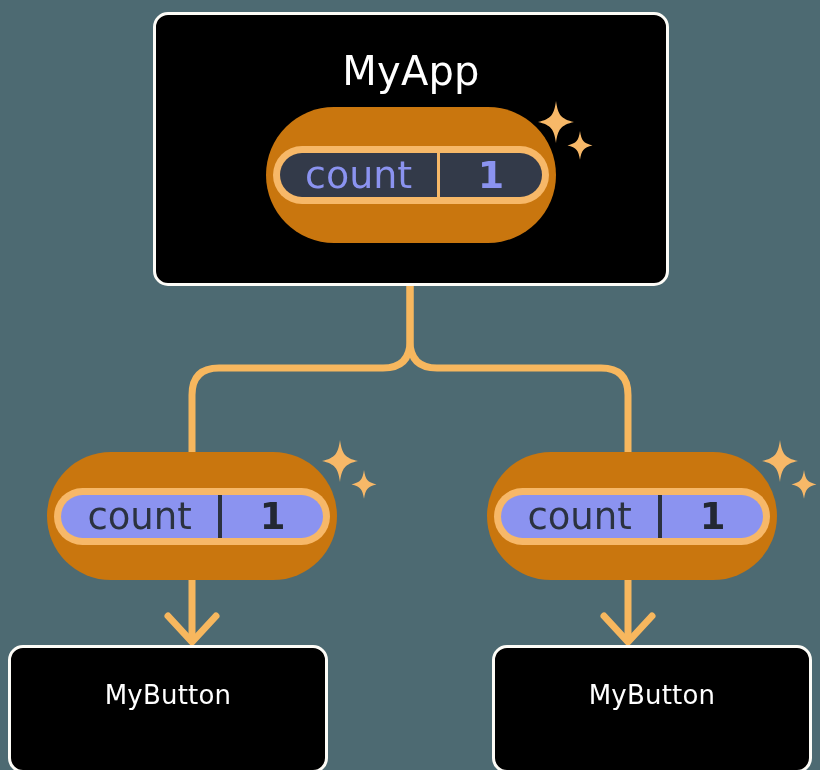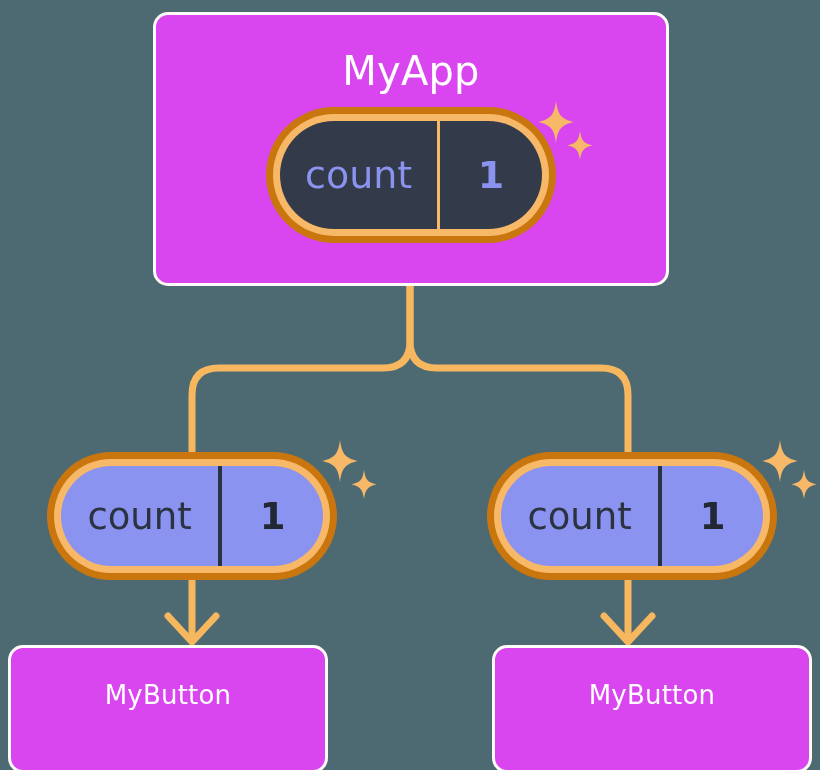--- a/index.html
+++ b/index.html
@@ -29,21 +29,21 @@
     top: 0;
     width: 820px;
     height: 770px;
     pointer-events: none;
   }
 
   
   .node-box {
     position: absolute;
     box-sizing: border-box;
-    background: #d946ef;
+    background: #000000;
     border: 3px solid #fdfcf7;
     border-radius: 15px;
   }
   #myapp-box {
     left: 153px;
     top: 12px;
     width: 516px;
     height: 274px;
   }
   #mybutton-box-left {
@@ -79,20 +79,21 @@
   }
 
   
   .state-pill {
     position: absolute;
     box-sizing: border-box;
     border-radius: 999px;
     background: #c9760e;              
     padding: 7px;
     display: flex;
+    align-items: center;
   }
   .pill-inner {
     box-sizing: border-box;
     flex: 1 1 auto;
     border-radius: 999px;
     background: #f7b868;              
     padding: 7px;
     display: flex;
   }
   .pill-core {

